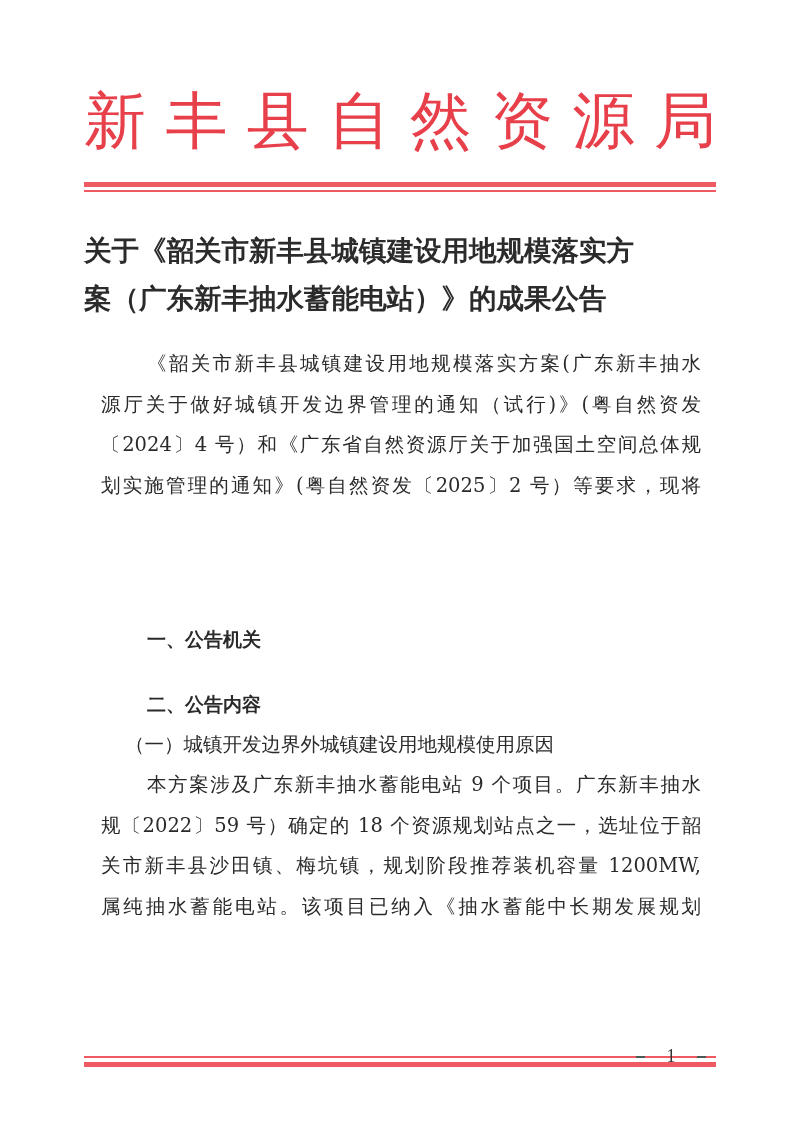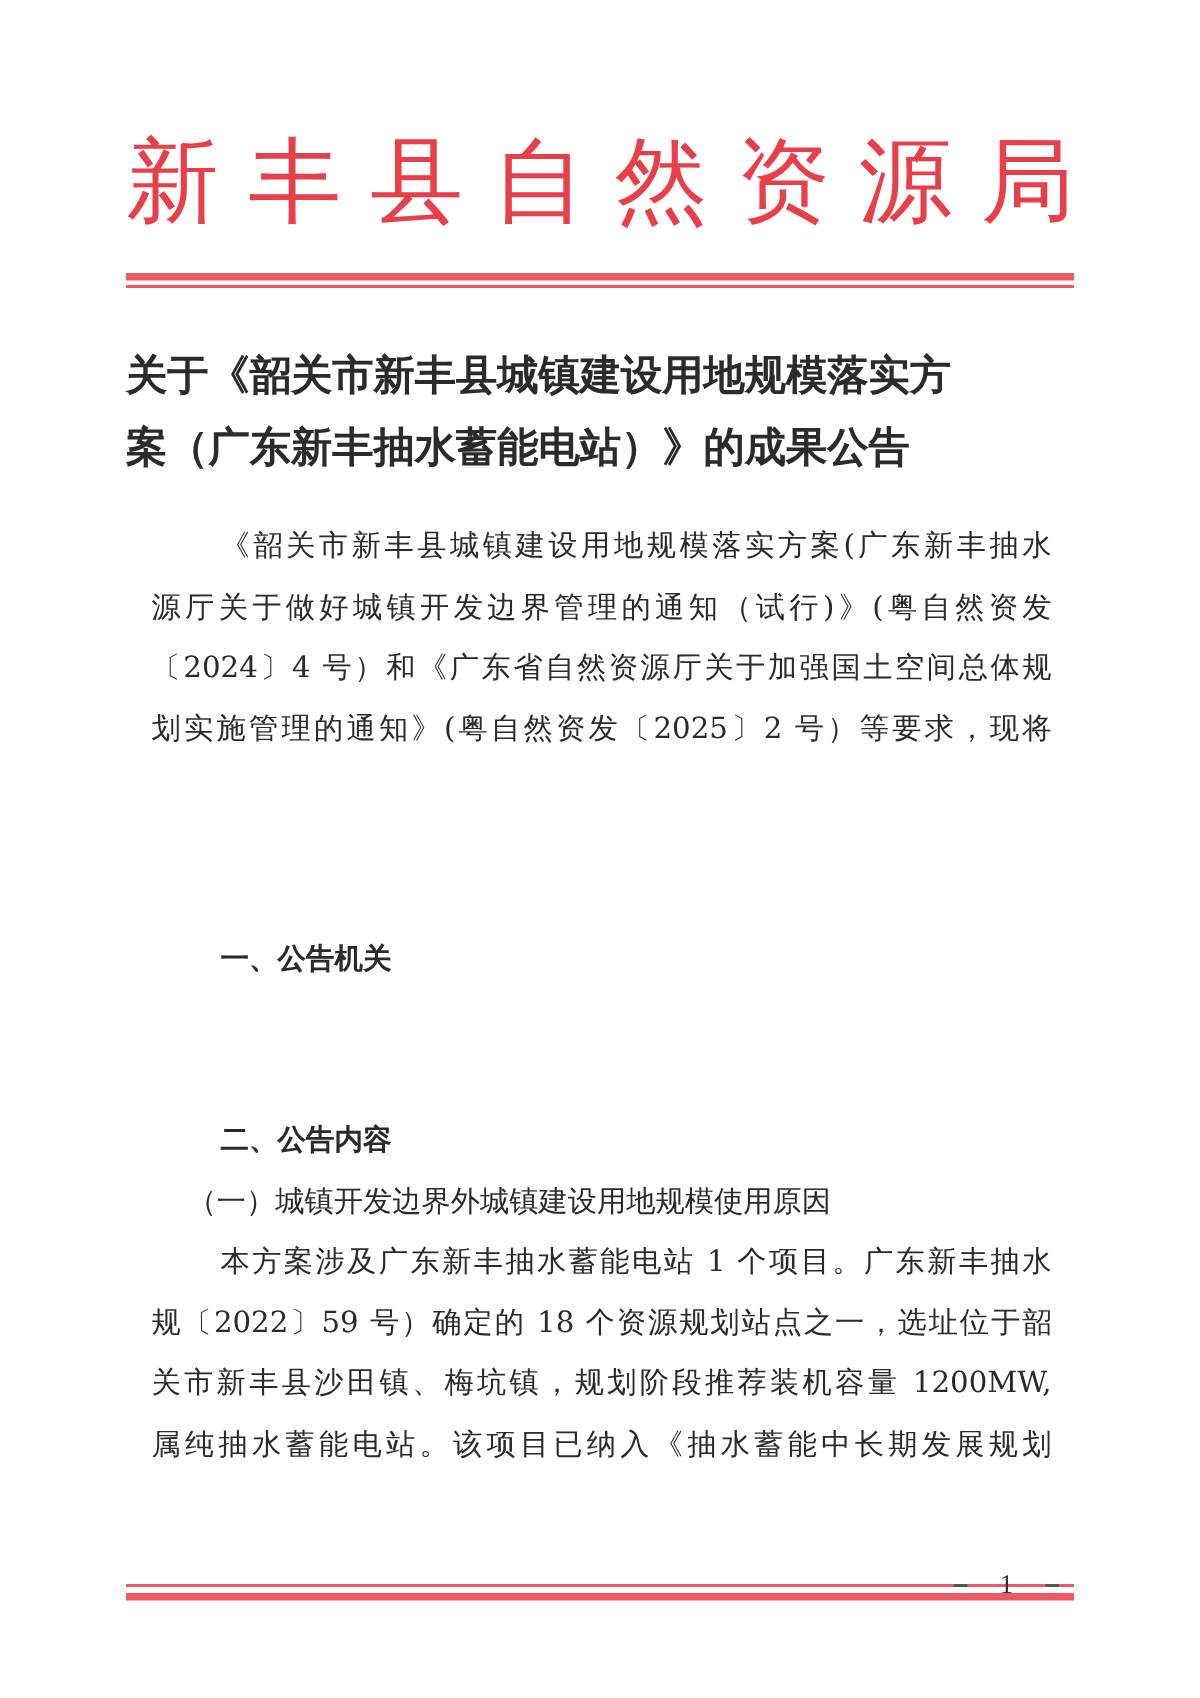--- a/index.html
+++ b/index.html
@@ -138,25 +138,25 @@
     <span class="ln">划实施管理的通知》(粤自然资发〔2025〕2 号）等要求，现将</span>
   </p>
 </div>
 
 <div class="body-text" style="top: 619px;">
   <p class="para">
     <span class="ln last indent heading-1">一、公告机关</span>
   </p>
 </div>
 
-<div class="body-text" style="top: 740px;">
+<div class="body-text" style="top: 684px;">
   <p class="para">
     <span class="ln last indent heading-1">二、公告内容</span>
     <span class="ln last indent" style="padding-left: 24px;">（一）城镇开发边界外城镇建设用地规模使用原因</span>
-    <span class="ln indent">本方案涉及广东新丰抽水蓄能电站 1 个项目。广东新丰抽水</span>
+    <span class="ln indent">本方案涉及广东新丰抽水蓄能电站 9 个项目。广东新丰抽水</span>
     <span class="ln">规〔2022〕59 号）确定的 18 个资源规划站点之一，选址位于韶</span>
     <span class="ln">关市新丰县沙田镇、梅坑镇，规划阶段推荐装机容量 1200MW,</span>
     <span class="ln">属纯抽水蓄能电站。该项目已纳入《抽水蓄能中长期发展规划</span>
   </p>
 </div>
 
 <div class="red-rule rule-bottom-thin"></div>
 <div class="red-rule rule-bottom-thick"></div>
 
 <div class="page-number">

